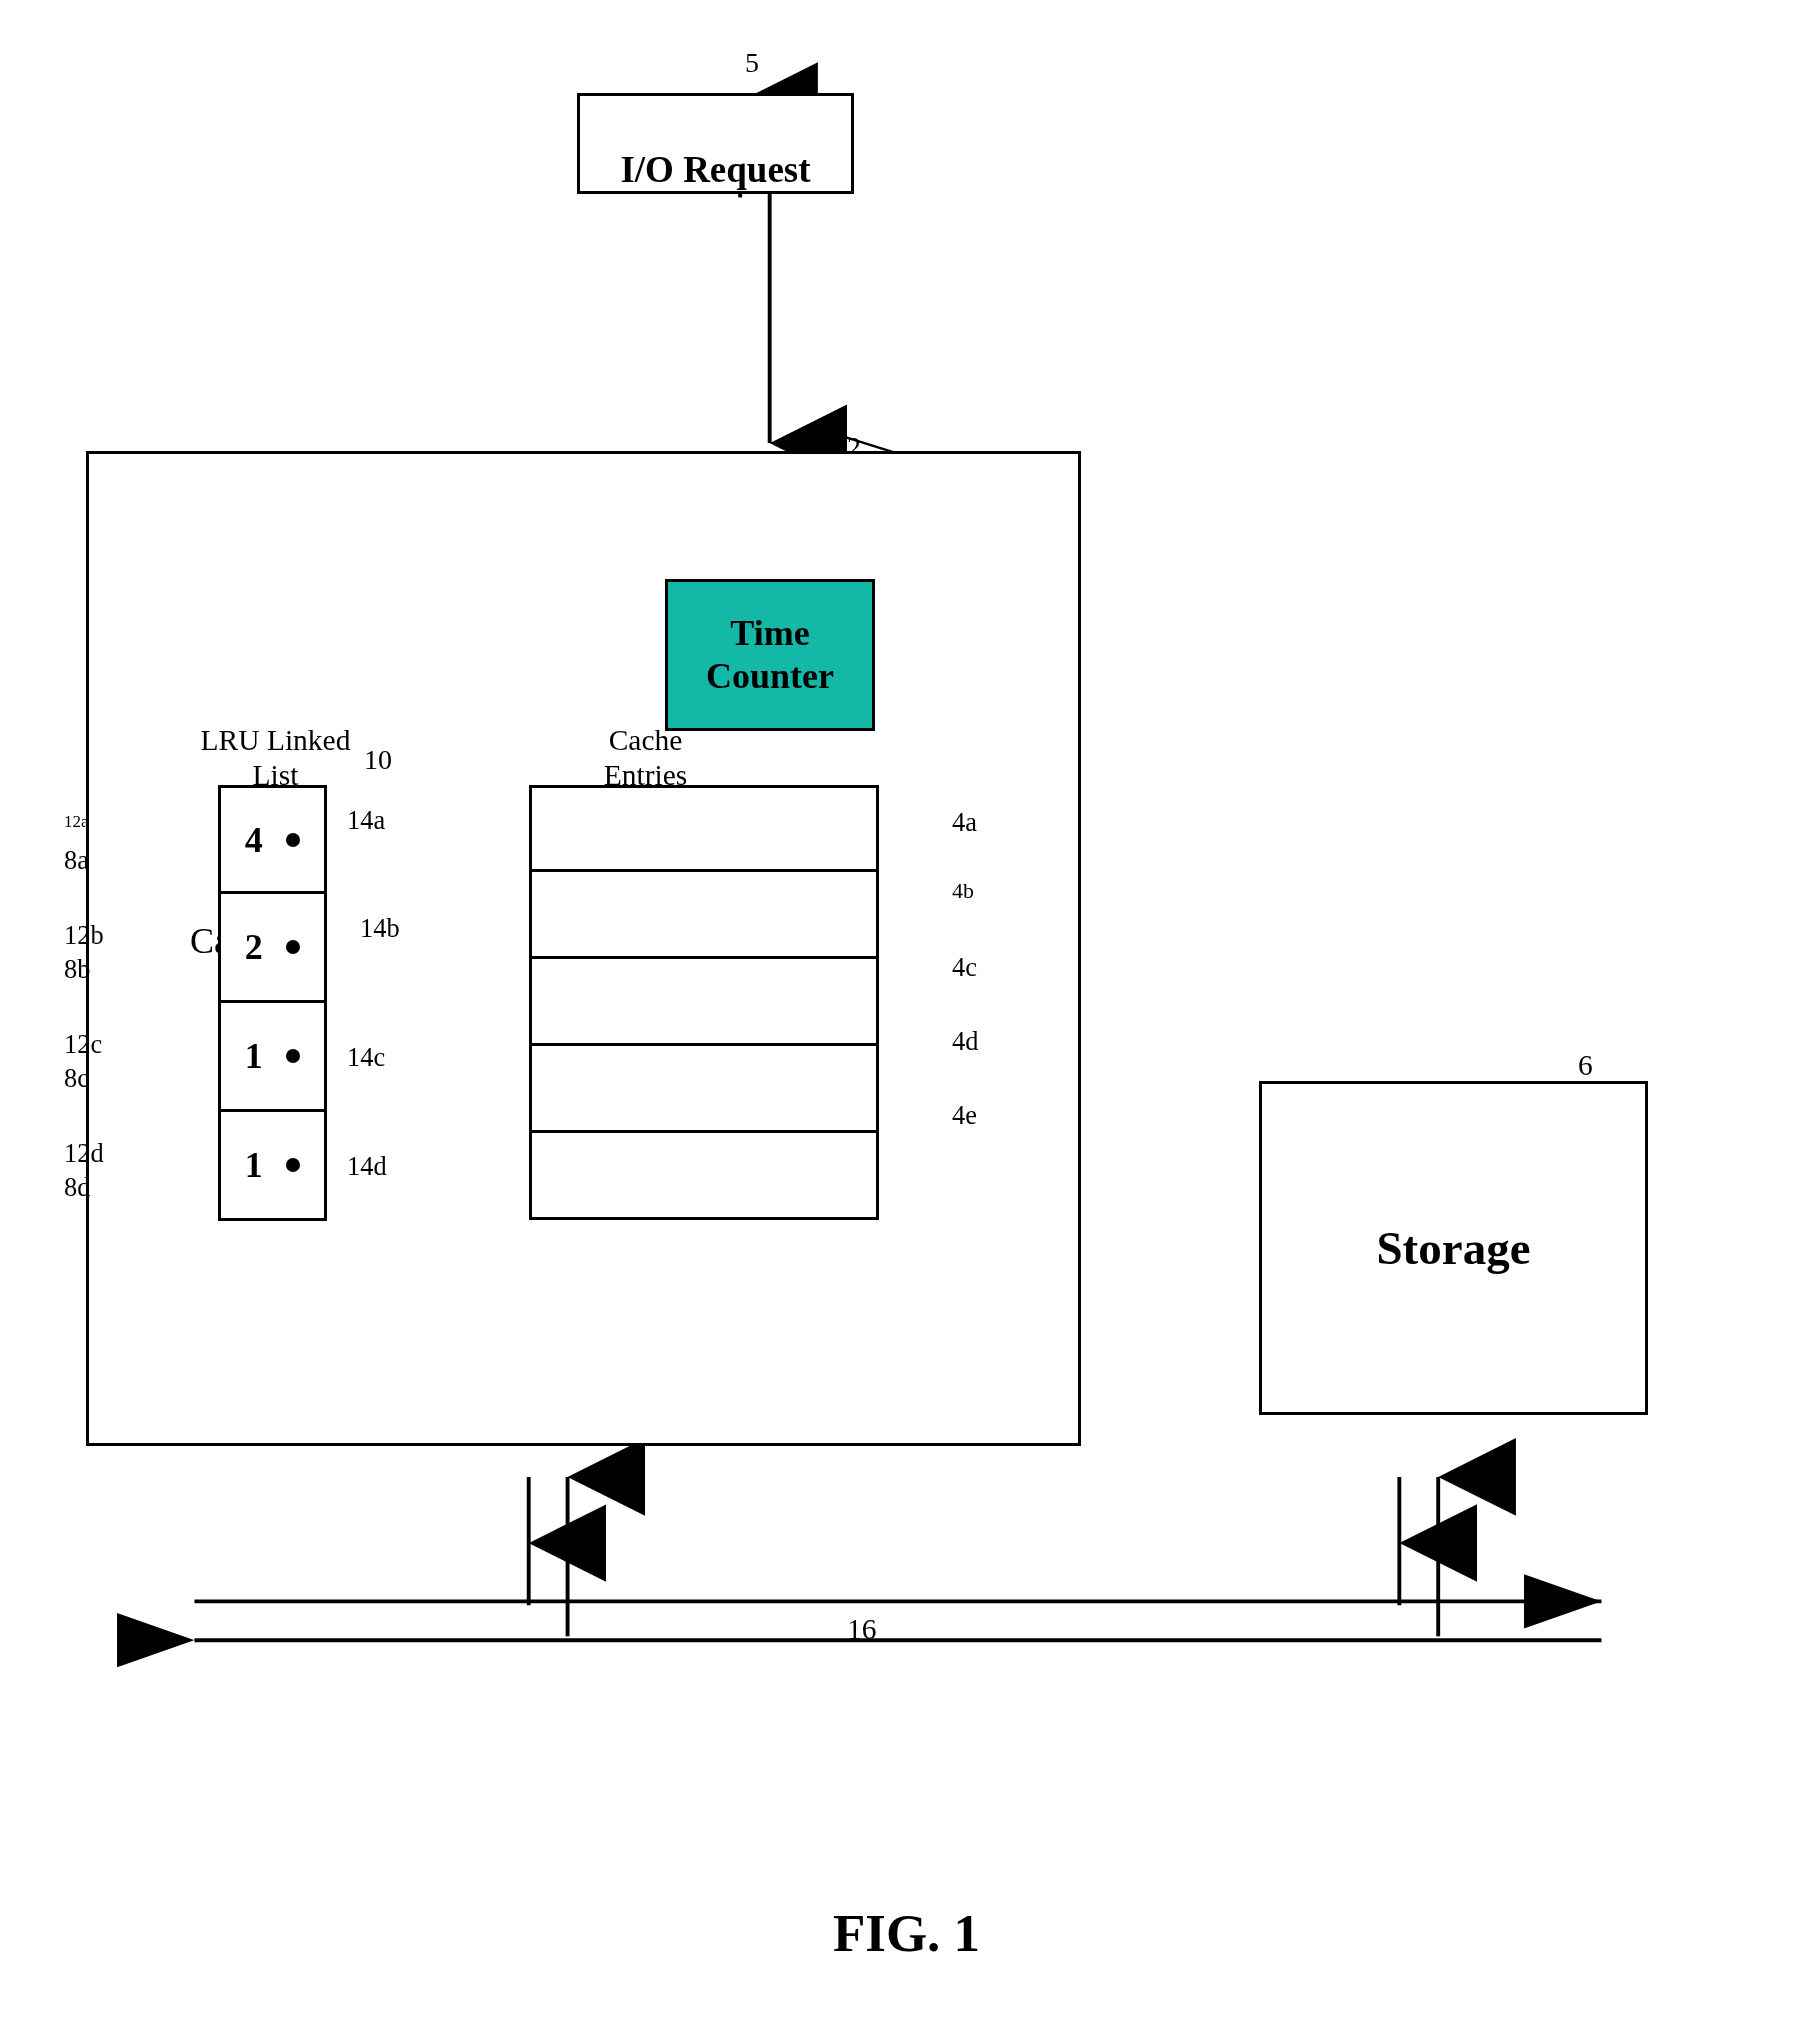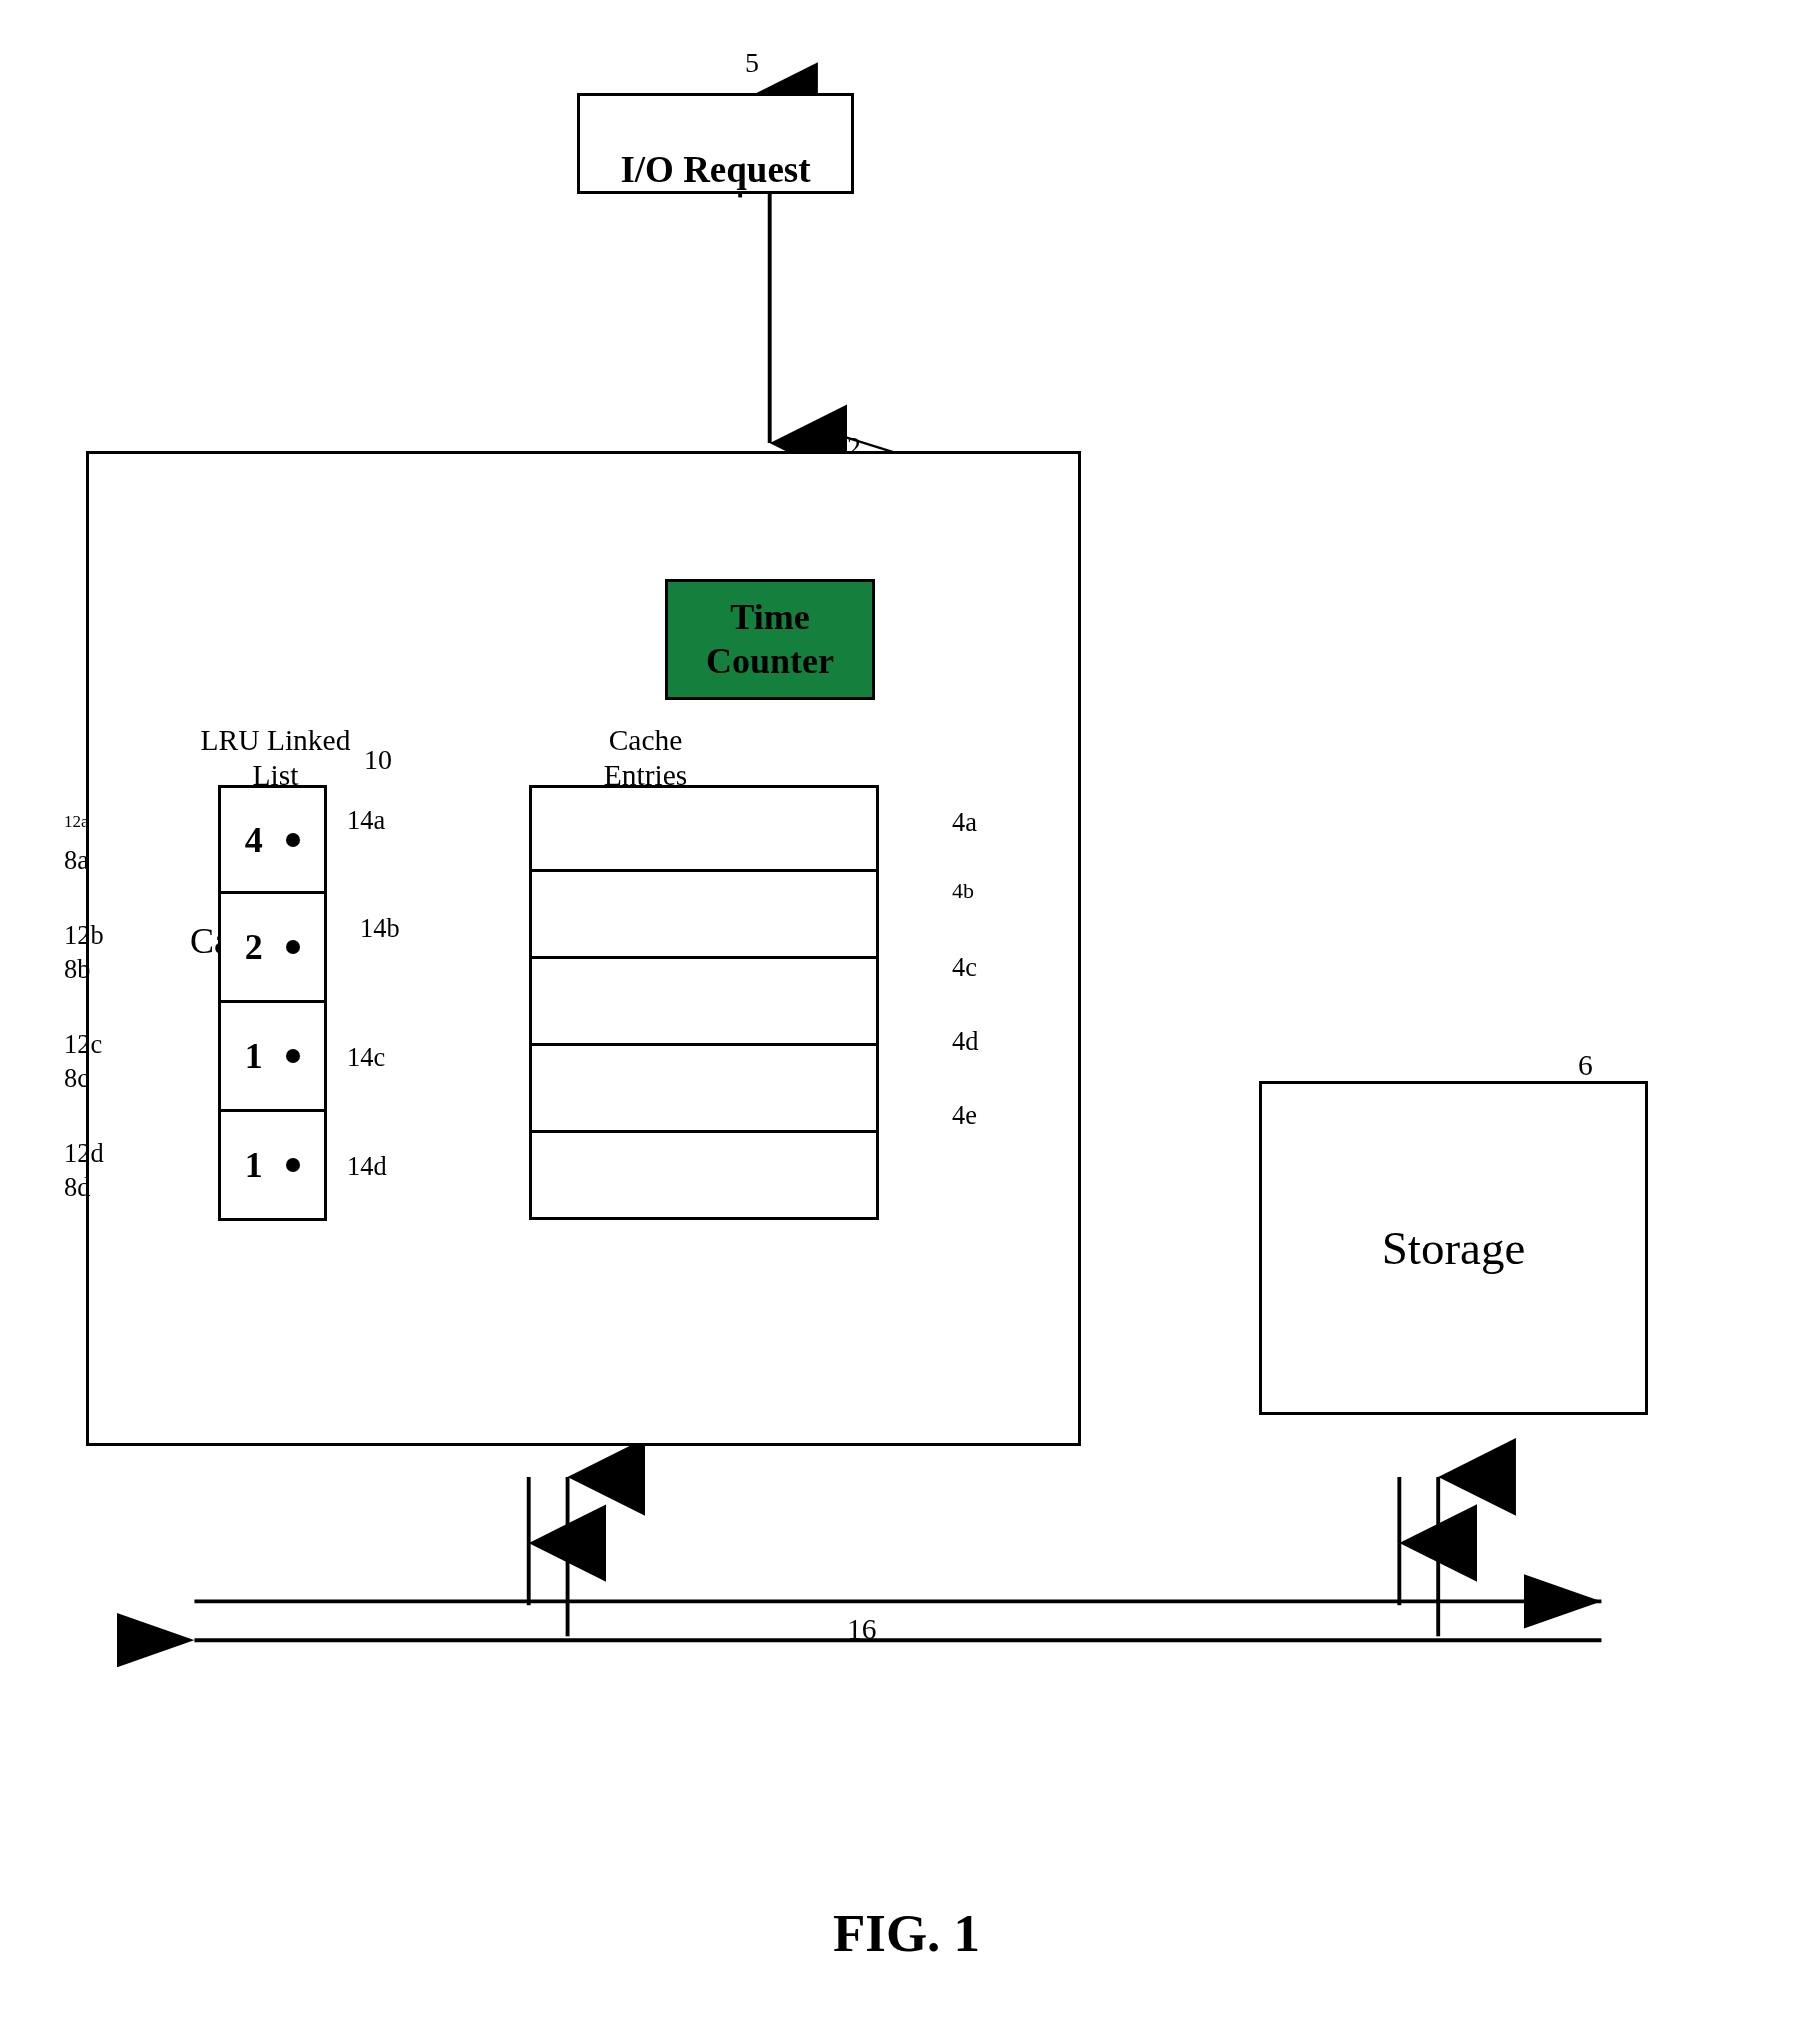--- a/index.html
+++ b/index.html
@@ -50,23 +50,23 @@
       height: 995px;
       border: 3.9px solid #000;
       background: #fff;
     }
     
     .time-counter-box {
       position: absolute;
       left: 665px;
       top: 579px;
       width: 210px;
-      height: 121px;
+      height: 152px;
       border: 3.9px solid #000;
-      background: #15803d;
+      background: #14b8a6;
       display: flex;
       align-items: center;
       justify-content: center;
       text-align: center;
     }
     .time-counter-label {
       font-size: 36px;
       font-weight: bold;
       line-height: 1.2;
     }
@@ -228,21 +228,21 @@
   <div class="label" style="left:347px; top:1042px; font-size:26.4px;">14c</div>
   <div class="label" style="left:347px; top:1151px; font-size:26.4px;">14d</div>
 
   <div class="label" style="left:952px; top:807px; font-size:26.4px;">4a</div>
   <div class="label" style="left:952px; top:878px; font-size:22px;">4b</div>
   <div class="label" style="left:952px; top:952px; font-size:26.4px;">4c</div>
   <div class="label" style="left:952px; top:1026px; font-size:26.4px;">4d</div>
   <div class="label" style="left:952px; top:1100px; font-size:26.4px;">4e</div>
 
   <div style="position:absolute; left:1259px; top:1081px; width:389px; height:334px; border:3.9px solid #000; background:#fff; display:flex; align-items:center; justify-content:center;">
-    <span style="font-size:47px; font-weight:normal;">Storage</span>
+    <span style="font-size:47px; font-weight:bold;">Storage</span>
   </div>
 
   <div class="label" style="left:1578px; top:1049px; font-size:29.5px;">6</div>
 
   <div class="label" style="left:847px; top:1613px; font-size:29.5px;">16</div>
 
   <div style="position:absolute; bottom:62px; left:50%; transform:translateX(-50%); font-size:53px; font-weight:bold; font-family:'Times New Roman',serif;">FIG. 1</div>
 
 </div>
 

